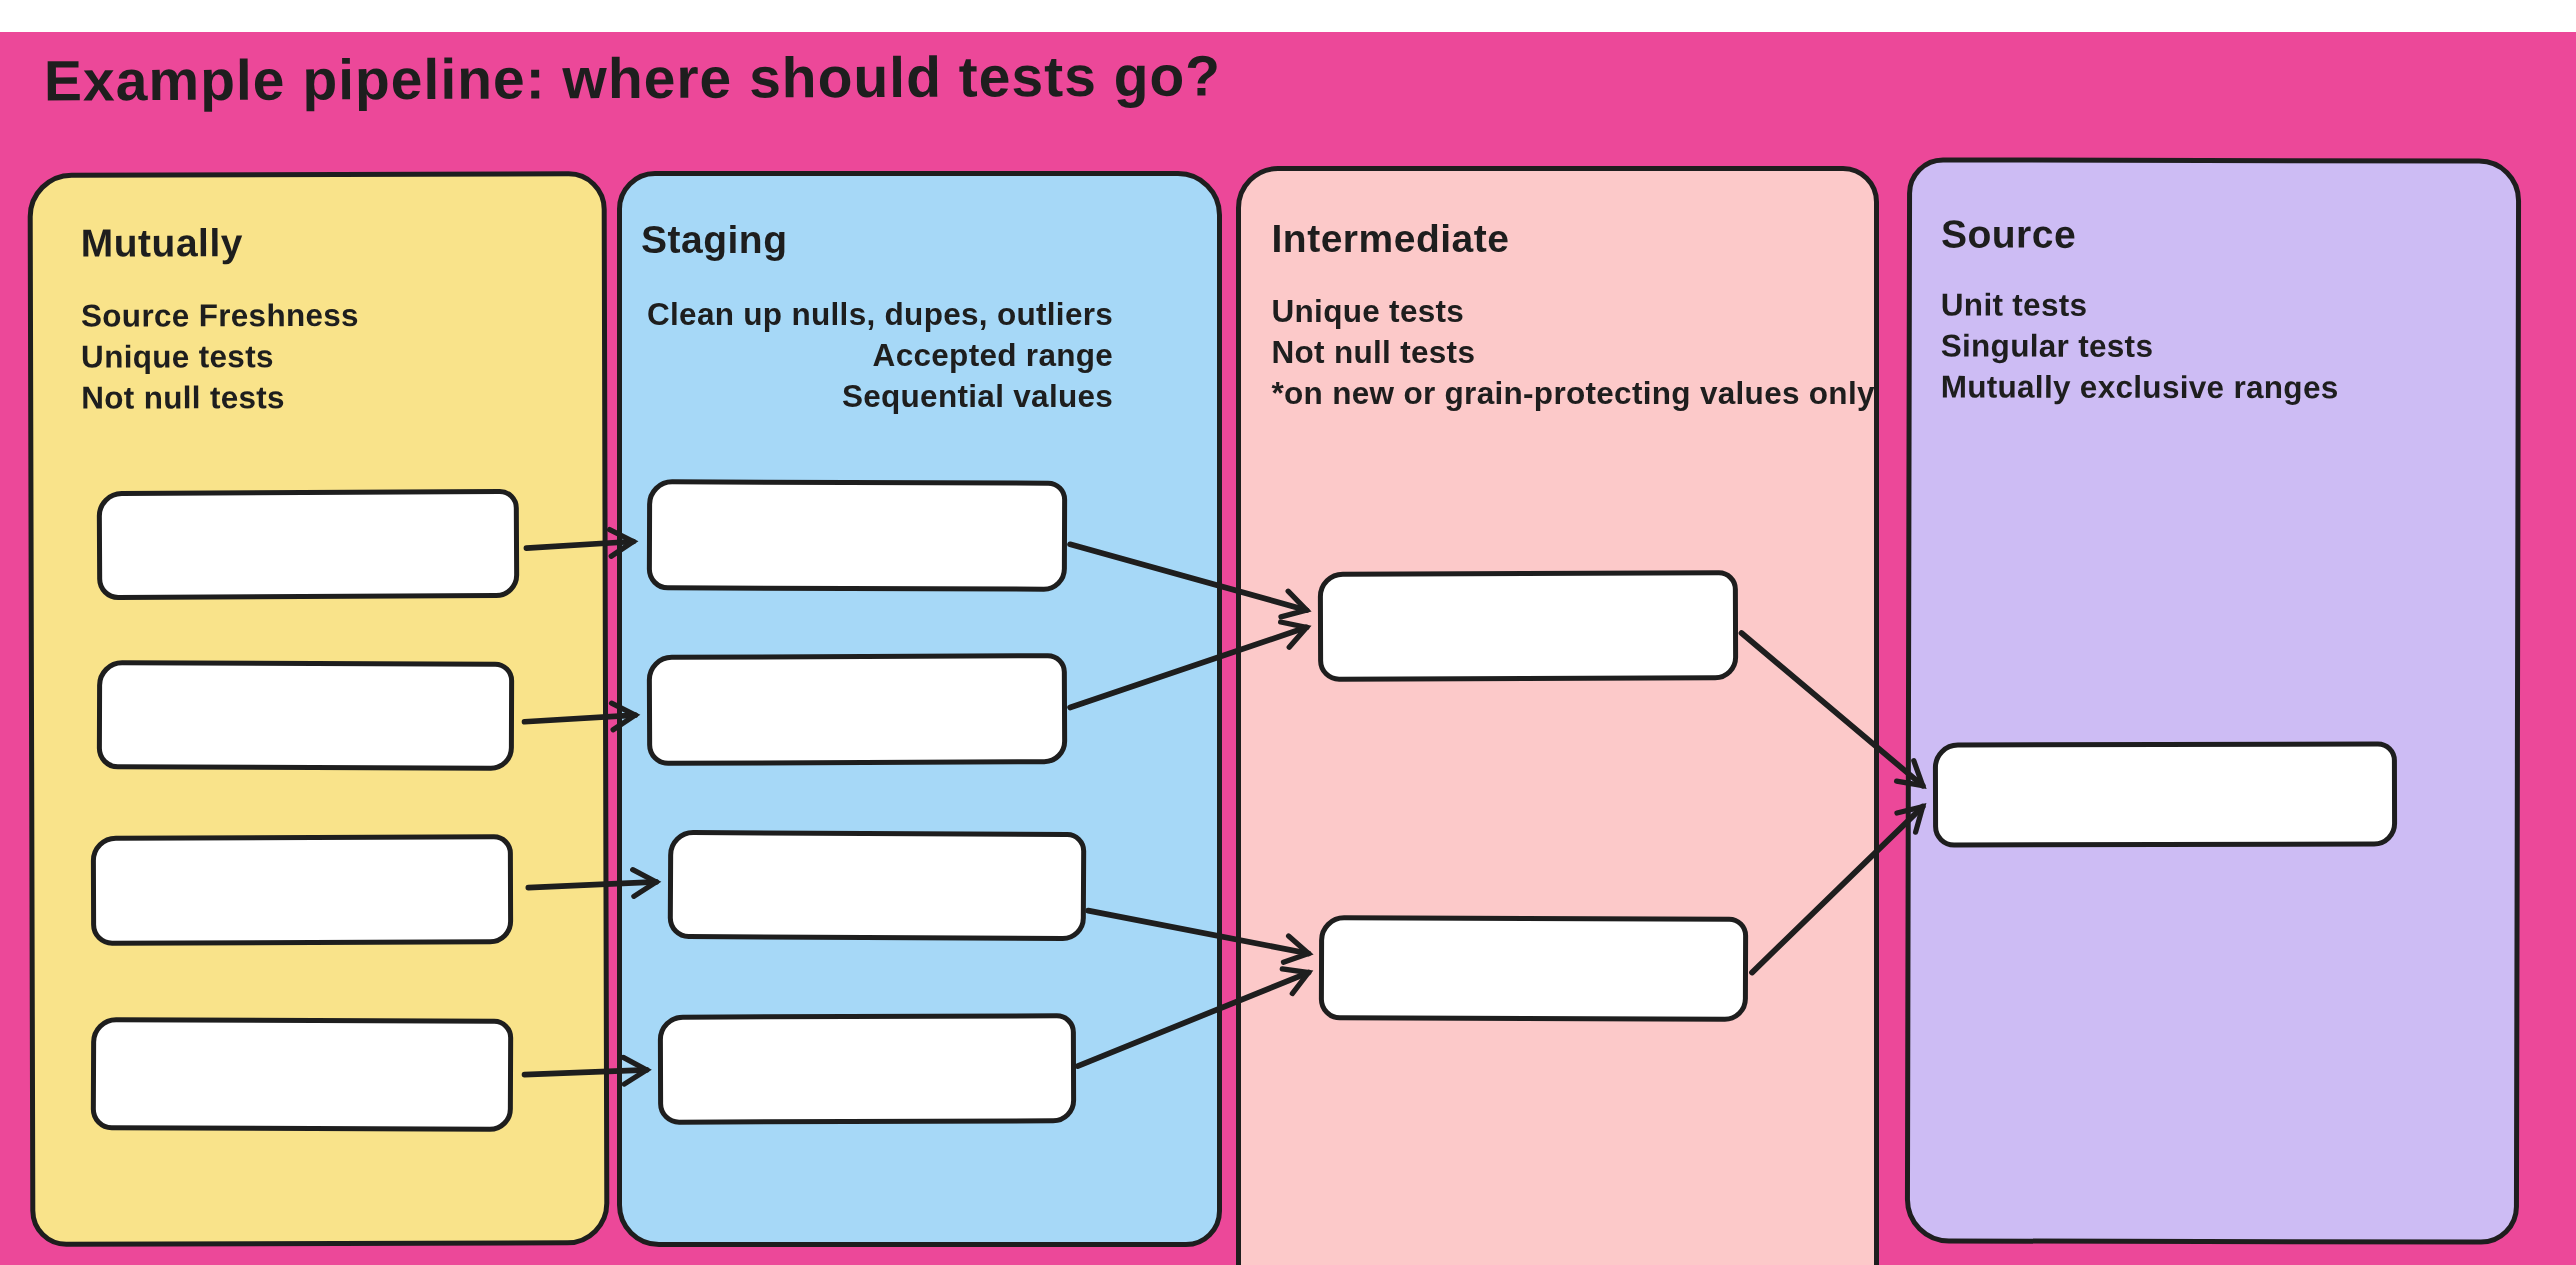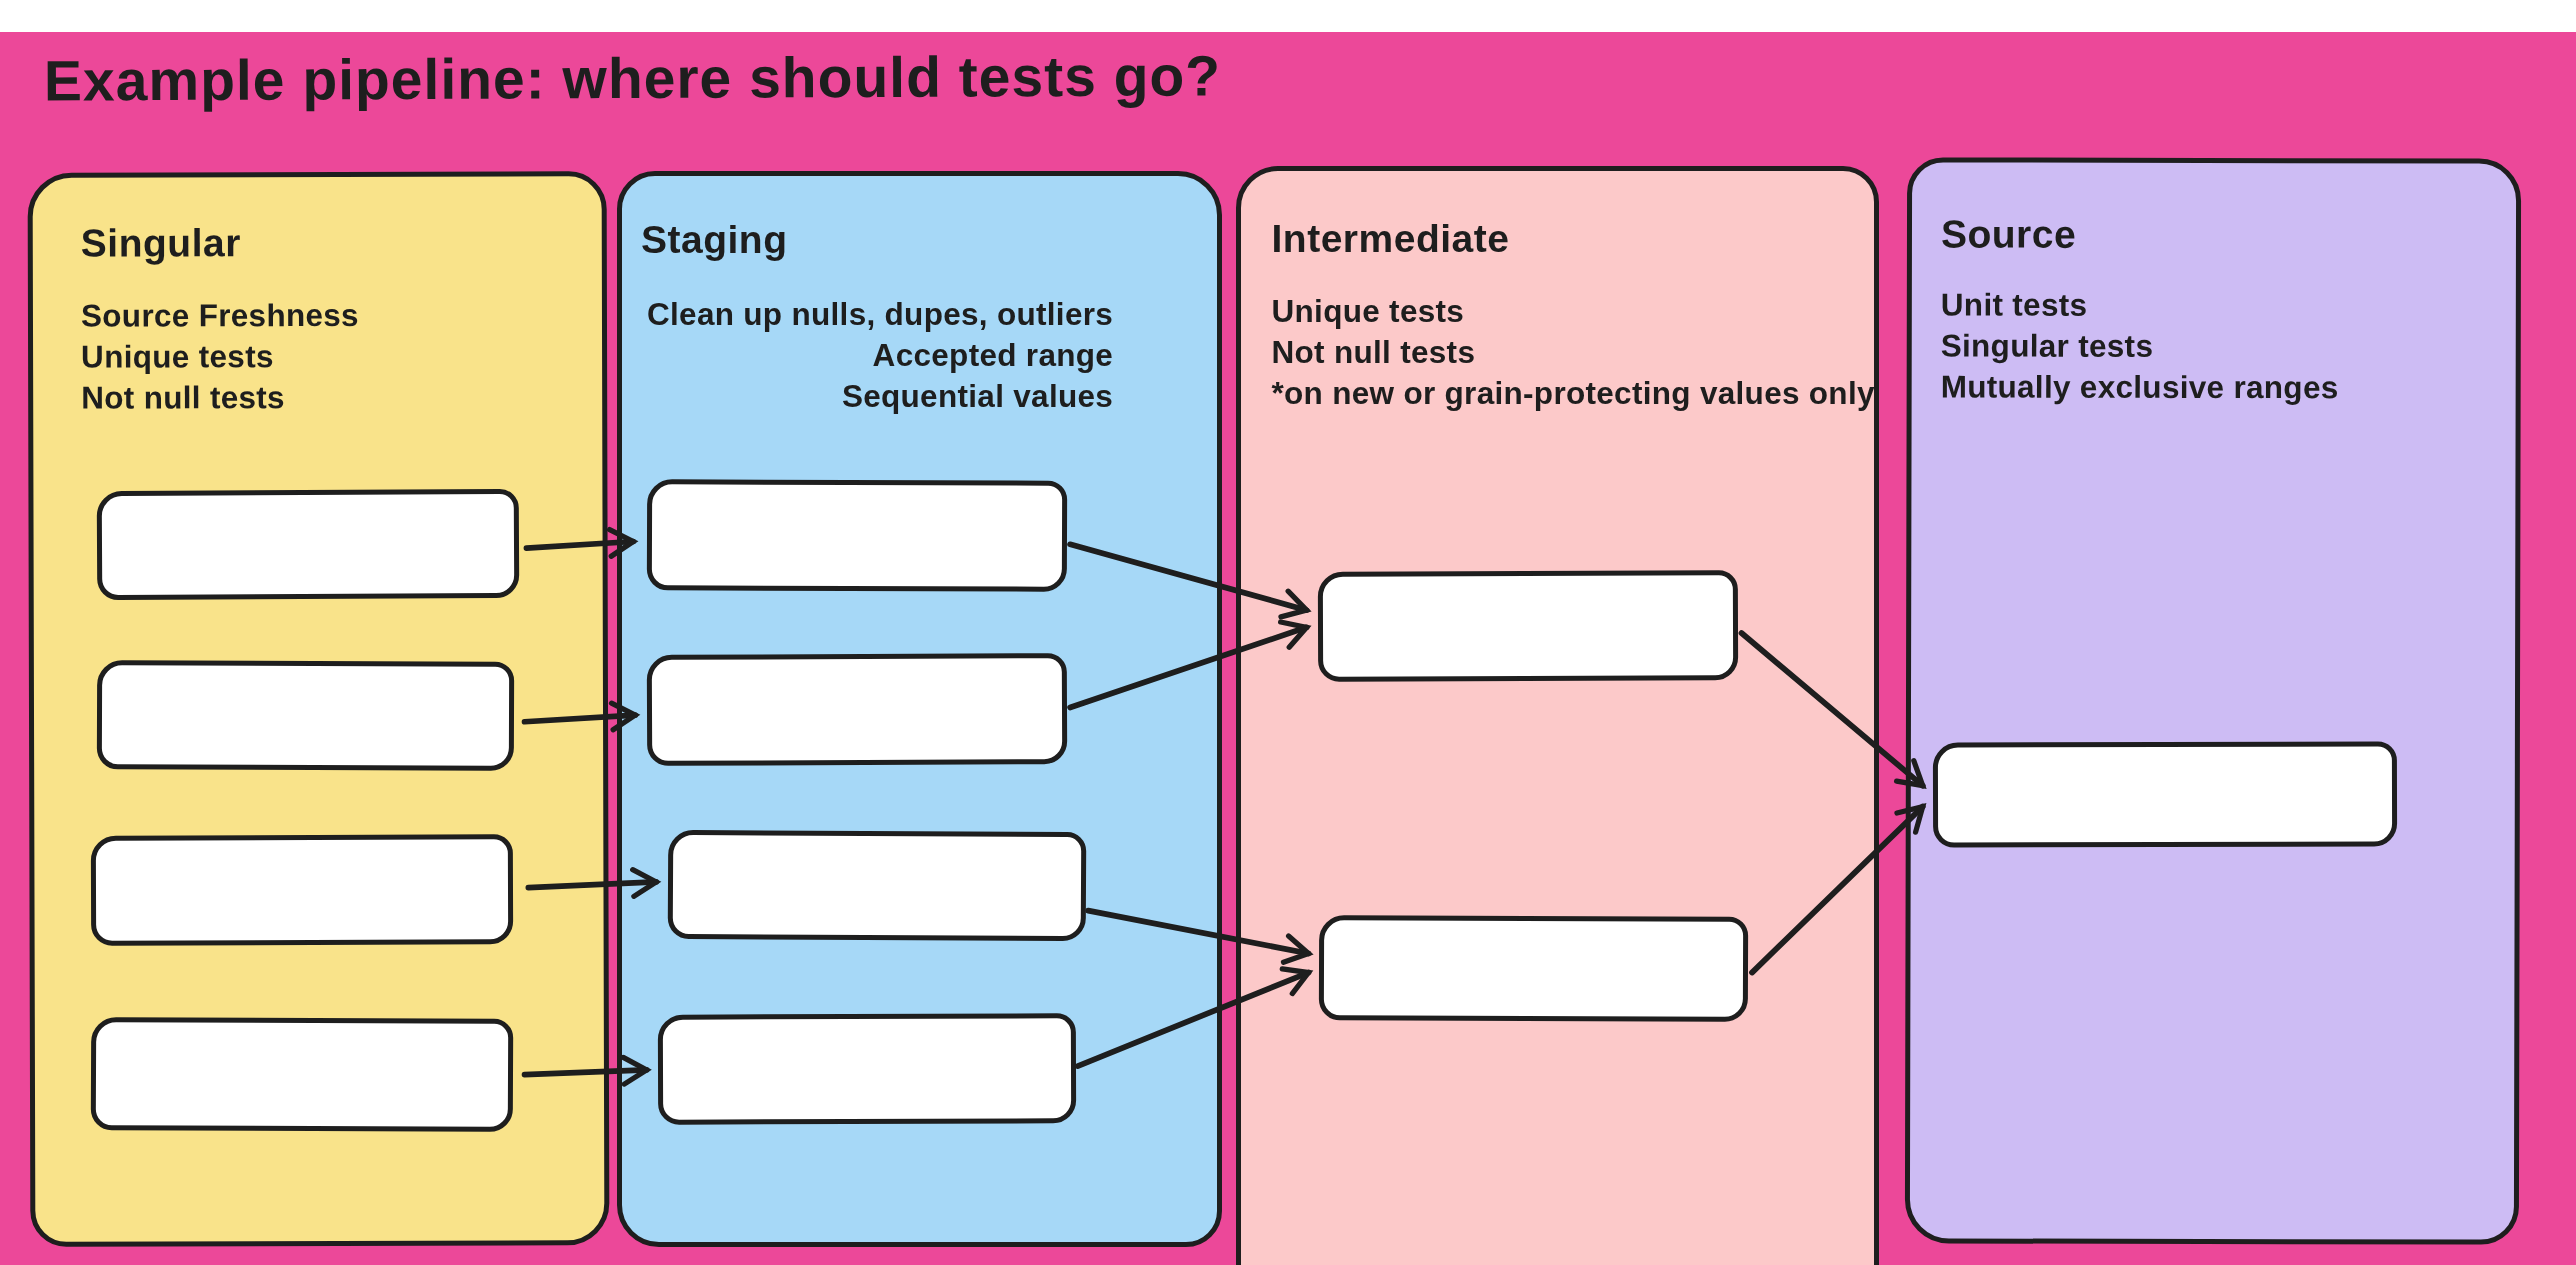--- a/index.html
+++ b/index.html
@@ -90,21 +90,21 @@
   }
 </style>
 </head>
 <body>
 
 <div class="canvas">
 
   <div class="title">Example pipeline: where should tests go?</div>
 
   <div class="column col-sources" style="background: rgb(249, 227, 138);">
-    <div class="col-header">Singular</div>
+    <div class="col-header">Mutually</div>
     <div class="col-notes">
       <span class="note-line">Source Freshness</span>
       <span class="note-line">Unique tests</span>
       <span class="note-line">Not null tests</span>
     </div>
   </div>
 
   <div class="column col-staging" style="background: rgb(166, 216, 247);">
     <div class="col-header">Staging</div>
     <div class="col-notes">

